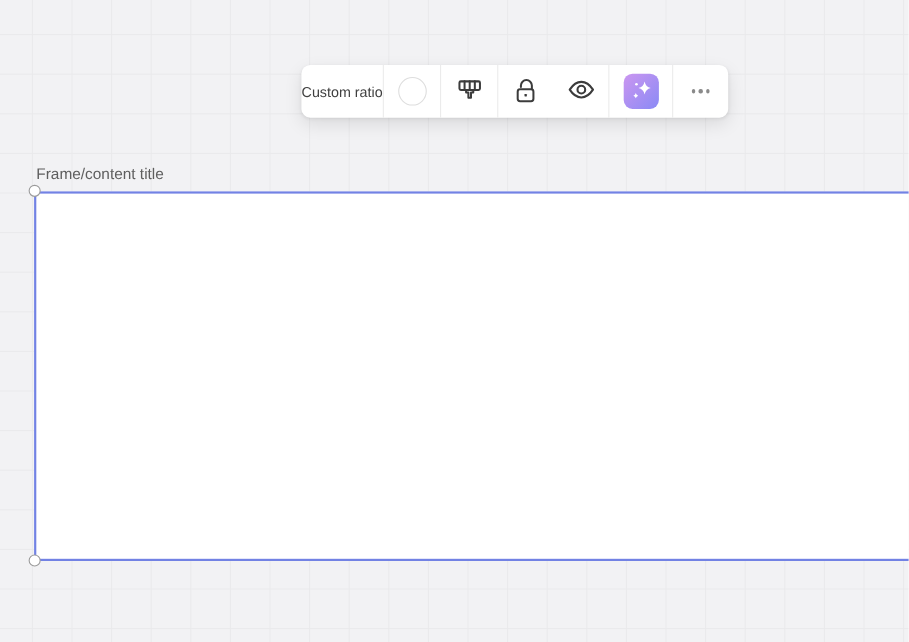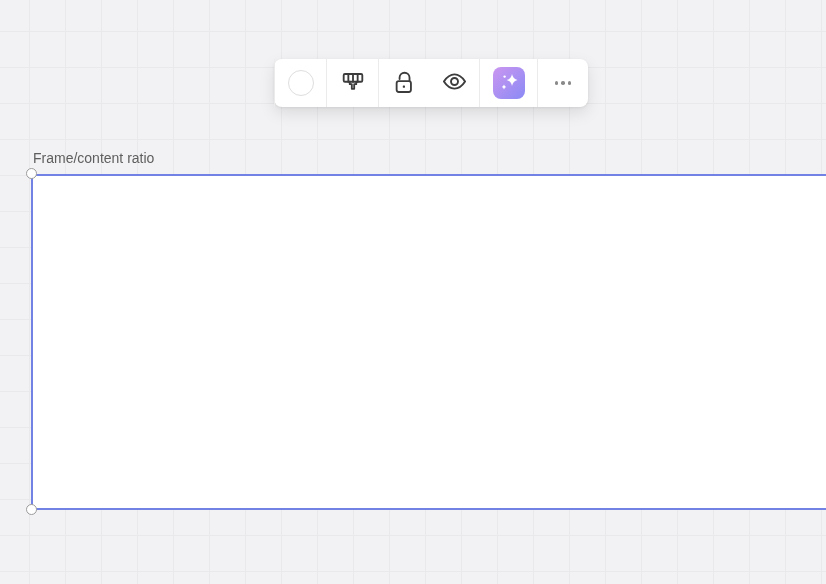--- a/index.html
+++ b/index.html
@@ -68,29 +68,30 @@
   }
   .more-btn{width:50px;display:flex;gap:3px;align-items:center;justify-content:center;}
   .dot{width:3.5px;height:3.5px;border-radius:50%;background:#8a8a8a;}
   .icon-svg{display:block;}
 </style>
 </head>
 <body>
 
 <div class="canvas">
 
-  <div class="frame-title">Frame/content ratio</div>
+  <div class="frame-title">Frame/content title</div>
 
   <div class="frame"></div>
 
   <div class="handle handle-tl"></div>
   <div class="handle handle-bl"></div>
 
   <div class="toolbar">
 
+    <button class="tb-sect ratio-btn">Custom ratio</button>
 
     <div class="tb-divider"></div>
 
     <button class="tb-sect swatch-btn">
       <span class="swatch-circle"></span>
     </button>
 
     <div class="tb-divider"></div>
 
     <button class="tb-sect icon-btn">

